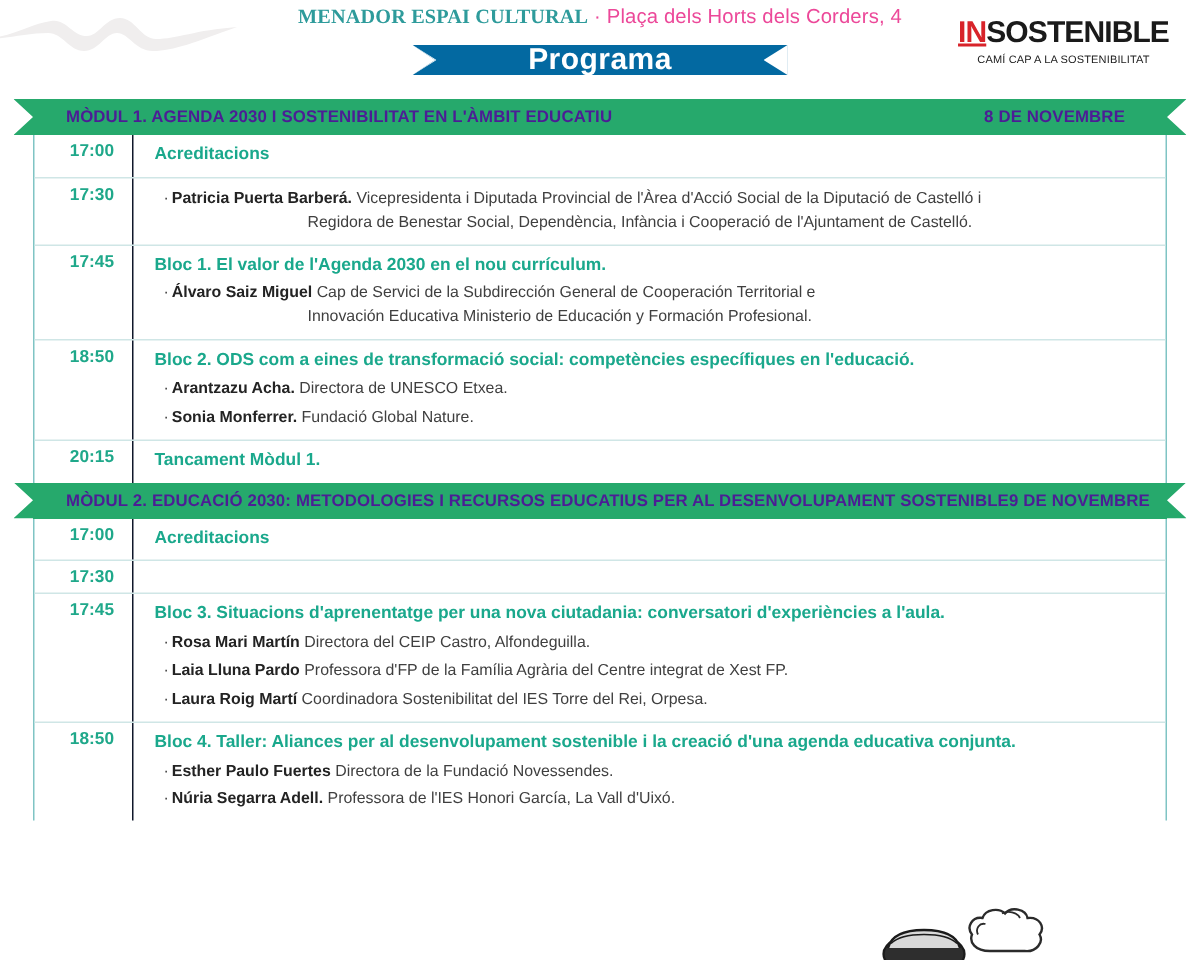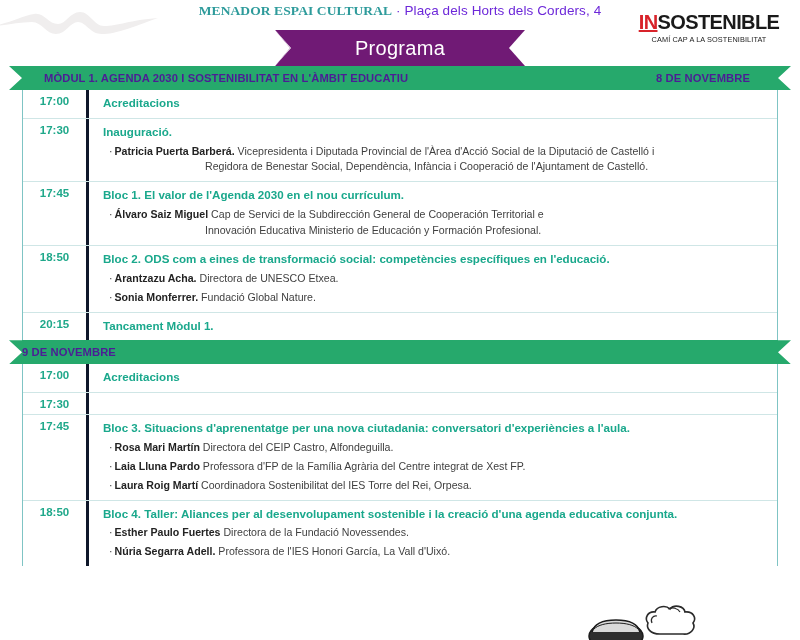--- a/index.html
+++ b/index.html
@@ -42,21 +42,21 @@
     color: #2e9b9b;
     white-space: nowrap;
   }
   .venue .venue-name {
     font-weight: bold;
     color: #2e9b9b;
     font-family: Liberation Serif, serif;
   }
   .venue .venue-addr {
     font-weight: normal;
-    color: #6d28d9;
+    color: #ec4899;
   }
 
   
   .logo {
     position: absolute;
     right: 16px;
     top: 12px;
     text-align: center;
     width: 150px;
     z-index: 4;
@@ -88,25 +88,25 @@
   .programa-wrap {
     position: absolute;
     left: 0; right: 0;
     top: 30px;
     display: flex;
     justify-content: center;
     z-index: 3;
   }
   .programa {
     width: 250px;
-    height: 36px;
-    background: #701a75;
+    height: 20px;
+    background: #0369a1;
     color: #ffffff;
     font-size: 20px;
-    font-weight: normal;
+    font-weight: bold;
     display: flex;
     align-items: center;
     justify-content: center;
     letter-spacing: .3px;
     clip-path: polygon(0 0, 100% 0, 100% 100%, 0 100%,
                        6% 50%);
     -webkit-clip-path: polygon(0 0, 100% 0, 100% 100%, 0 100%, 6% 50%);
     position: relative;
   }
   .programa::before,
@@ -184,26 +184,26 @@
   .row {
     display: flex;
     align-items: flex-start;
     border-bottom: 1px solid #cfe6e6;
     min-height: 22px;
   }
   .row.last { border-bottom: none; }
   .time {
     width: 66px;
     flex: 0 0 66px;
-    text-align: center;
+    text-align: right;
     font-size: 11.5px;
     font-weight: bold;
     color: #1fa88a;
-    padding: 5px 0 4px 0;
-    border-right: 3px solid #0f172a;
+    padding: 5px 12px 4px 0;
+    border-right: 1px solid #0f172a;
     align-self: stretch;
   }
   .content {
     flex: 1;
     padding: 4px 10px 5px 14px;
     min-width: 0;
   }
 
   .entry-title {
     font-size: 11.6px;
@@ -291,21 +291,20 @@
       <div class="table">
         <div class="row">
           <div class="time">17:00</div>
           <div class="content">
             <div class="entry-title"><span>Acreditacions</span><span class="plain"></span></div>
           </div>
         </div>
         <div class="row">
           <div class="time">17:30</div>
           <div class="content">
-            <div class="entry-title"><span>Inauguració.</span><span class="plain"></span></div>
             <div class="speaker"><span class="bullet">·</span><span class="nm">Patricia Puerta Barberá.</span> <span class="role">Vicepresidenta i Diputada Provincial de l'Àrea d'Acció Social de la Diputació de Castelló i</span><span class="cont-line role">Regidora de Benestar Social, Dependència, Infància i Cooperació de l'Ajuntament de Castelló.</span></div>
           </div>
         </div>
         <div class="row">
           <div class="time">17:45</div>
           <div class="content">
             <div class="entry-title"><span>Bloc 1.</span><span class="plain"> El valor de l'Agenda 2030 en el nou currículum.</span></div>
             <div class="speaker"><span class="bullet">·</span><span class="nm">Álvaro Saiz Miguel</span> <span class="role">Cap de Servici de la Subdirección General de Cooperación Territorial e</span><span class="cont-line role">Innovación Educativa Ministerio de Educación y Formación Profesional.</span></div>
           </div>
         </div>
@@ -320,20 +319,21 @@
         <div class="row last">
           <div class="time">20:15</div>
           <div class="content">
             <div class="entry-title"><span>Tancament Mòdul 1.</span><span class="plain"></span></div>
           </div>
         </div>
       </div>
     </div>
     <div class="module">
       <div class="ribbon">
+        <div class="ribbon-title">MÒDUL 2. EDUCACIÓ 2030: METODOLOGIES I RECURSOS EDUCATIUS PER AL DESENVOLUPAMENT SOSTENIBLE</div>
         <div class="ribbon-date">9 DE NOVEMBRE</div>
       </div>
       <div class="table">
         <div class="row">
           <div class="time">17:00</div>
           <div class="content">
             <div class="entry-title"><span>Acreditacions</span><span class="plain"></span></div>
           </div>
         </div>
         <div class="row">

